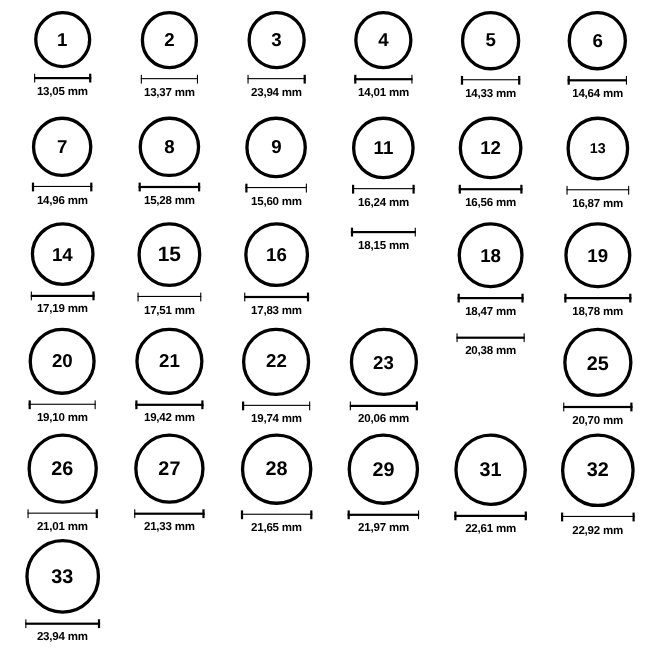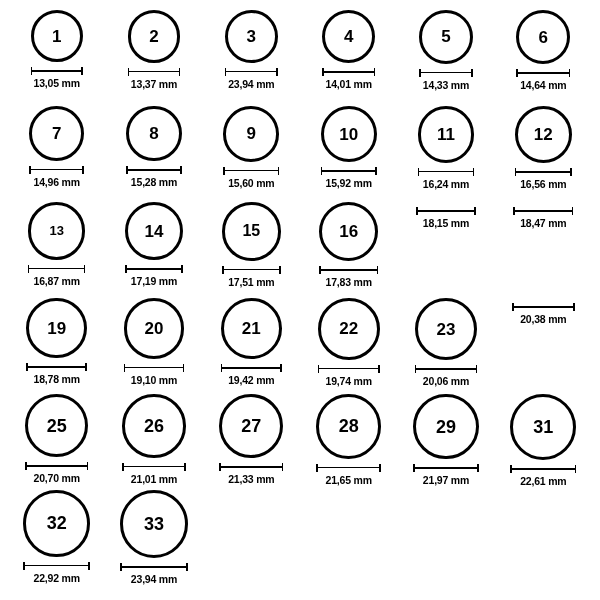--- a/index.html
+++ b/index.html
@@ -175,31 +175,20 @@
           <span>9</span>
         </div>
         <div class="measure" style="width: 55.7px;">
           <span class="bar"></span>
           <span class="cap left"></span>
           <span class="cap right"></span>
         </div>
         <div class="mm">15,60 mm</div>
       </div>
       <div class="cell">
-        <div class="ring" style="width: 56.2px; height: 56.2px; font-size: 17px;">
-          <span>10</span>
-        </div>
-        <div class="measure" style="width: 56.2px;">
-          <span class="bar"></span>
-          <span class="cap left"></span>
-          <span class="cap right"></span>
-        </div>
-        <div class="mm">15,92 mm</div>
-      </div>
-      <div class="cell">
         <div class="ring" style="width: 56.7px; height: 56.7px; font-size: 17px;">
           <span>11</span>
         </div>
         <div class="measure" style="width: 56.7px;">
           <span class="bar"></span>
           <span class="cap left"></span>
           <span class="cap right"></span>
         </div>
         <div class="mm">16,24 mm</div>
       </div>
@@ -230,21 +219,21 @@
           <span>14</span>
         </div>
         <div class="measure" style="width: 58.1px;">
           <span class="bar"></span>
           <span class="cap left"></span>
           <span class="cap right"></span>
         </div>
         <div class="mm">17,19 mm</div>
       </div>
       <div class="cell">
-        <div class="ring" style="width: 58.6px; height: 58.6px; font-size: 16px;">
+        <div class="ring" style="width: 58.6px; height: 58.6px; font-size: 19px;">
           <span>15</span>
         </div>
         <div class="measure" style="width: 58.6px;">
           <span class="bar"></span>
           <span class="cap left"></span>
           <span class="cap right"></span>
         </div>
         <div class="mm">17,51 mm</div>
       </div>
       <div class="cell">
@@ -260,20 +249,23 @@
       </div>
       <div class="cell">
         <div class="measure" style="width: 59.5px;">
           <span class="bar"></span>
           <span class="cap left"></span>
           <span class="cap right"></span>
         </div>
         <div class="mm">18,15 mm</div>
       </div>
       <div class="cell">
+        <div class="ring" style="width: 60px; height: 60px; font-size: 17px;">
+          <span>18</span>
+        </div>
         <div class="measure" style="width: 60px;">
           <span class="bar"></span>
           <span class="cap left"></span>
           <span class="cap right"></span>
         </div>
         <div class="mm">18,47 mm</div>
       </div>
       <div class="cell">
         <div class="ring" style="width: 60.4px; height: 60.4px; font-size: 17px;">
           <span>19</span>

